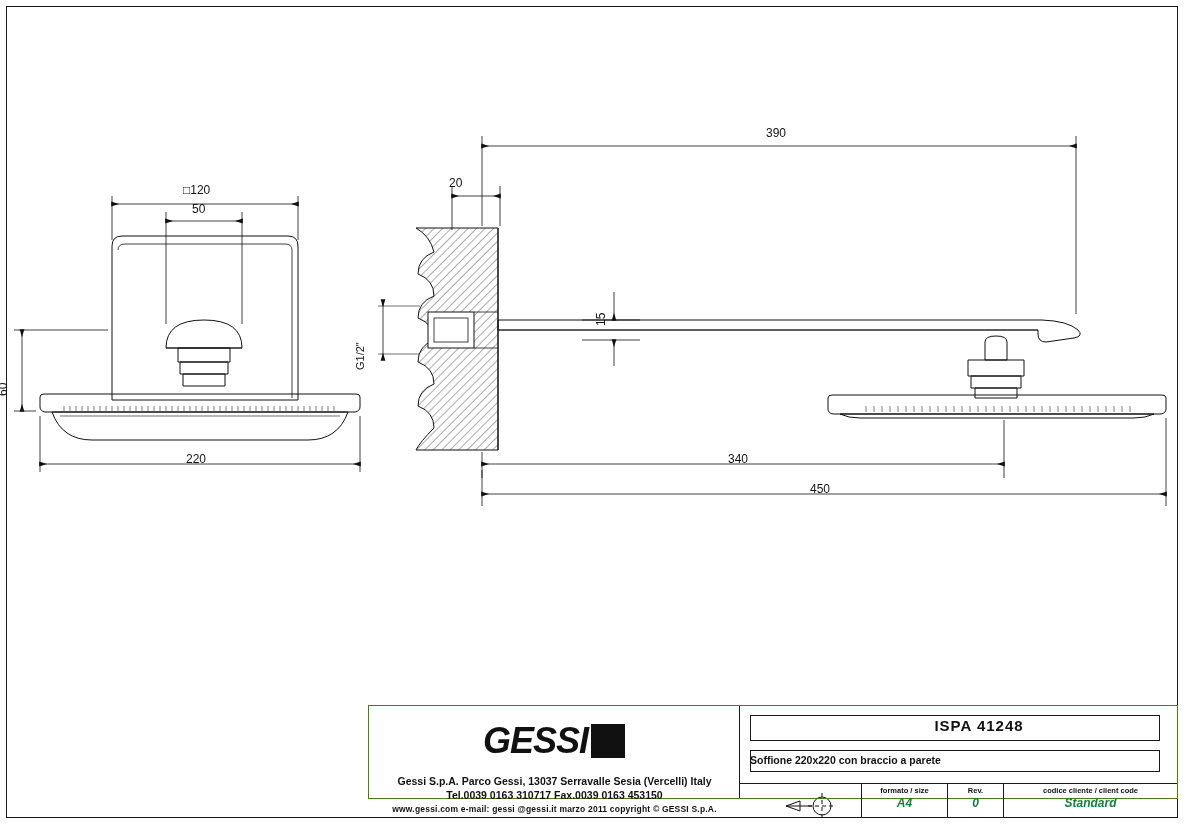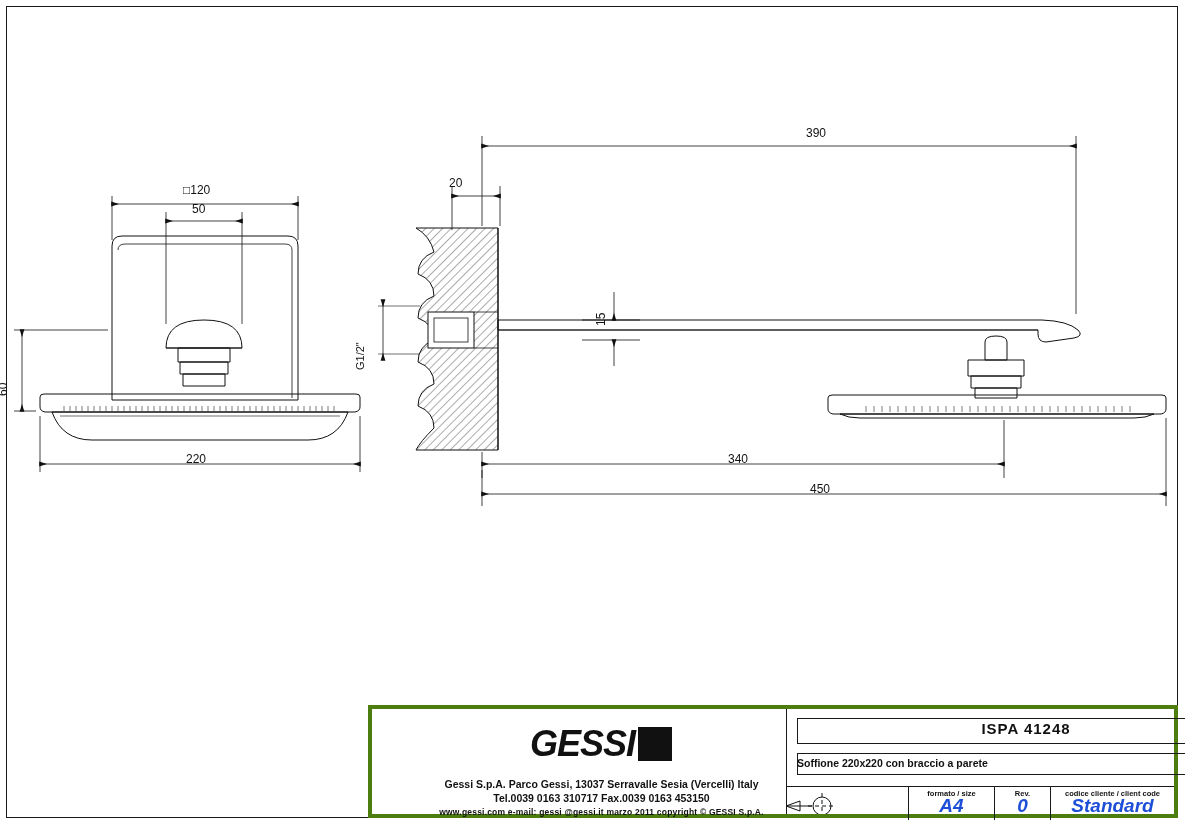--- a/index.html
+++ b/index.html
@@ -43,25 +43,24 @@
   .dimtext.rot {
     transform-origin: left bottom;
     transform: rotate(-90deg);
   }
   
   .titleblock {
     position: absolute;
     left: 368px;
     top: 705px;
     width: 810px;
-    height: 113px;
-    border: 4px solid #4d7c0f;
+    height: 94px;
+    border: 1px solid #4d7c0f;
     box-sizing: border-box;
     display: flex;
-    padding-left: 44px;
   }
   .tb-left {
     width: 371px;
     border-right: 1px solid #1a1a1a;
     box-sizing: border-box;
     position: relative;
   }
   .tb-right {
     flex: 1;
     position: relative;
@@ -164,24 +163,24 @@
   }
   .cell:last-child { border-right: none; }
   .cell .hdr {
     font-size: 7.5px;
     font-weight: bold;
     color: #111;
     margin-top: 2px;
     line-height: 9px;
   }
   .cell .val {
-    font-size: 19px;
+    font-size: 12px;
     font-style: italic;
     font-weight: bold;
-    color: #1d4ed8;
+    color: #15803d;
     line-height: 16px;
   }
   .cell.proj { width: 122px; display: flex; align-items: center; justify-content: center; }
   .cell.size { width: 86px; }
   .cell.rev  { width: 56px; }
   .cell.client { flex: 1; }
 </style>
 </head>
 <body>
 
@@ -388,21 +387,21 @@
     <g stroke="#111" fill="none" stroke-width="1">
       <path d="M786,806 L800,801 L800,811 Z"></path>
       <line x1="786" y1="806" x2="800" y2="806"></line>
       <line x1="800" y1="806" x2="812" y2="806"></line>
       <circle cx="822" cy="806" r="9"></circle>
       <line x1="808" y1="806" x2="836" y2="806" stroke-dasharray="4,3"></line>
       <line x1="822" y1="793" x2="822" y2="819" stroke-dasharray="4,3"></line>
     </g>
   </svg>
 
-  <div class="dimtext" style="left:766px; top:126px;margin-left:40px;">390</div>
+  <div class="dimtext" style="left:766px; top:126px;">390</div>
   <div class="dimtext" style="left:449px; top:176px;">20</div>
   <div class="dimtext" style="left:183px; top:183px;">□120</div>
   <div class="dimtext" style="left:192px; top:202px;">50</div>
   <div class="dimtext rot" style="left:10px; top:382px;">60</div>
   <div class="dimtext" style="left:186px; top:452px;">220</div>
   <div class="dimtext rot" style="left:608px; top:312px;">15</div>
   <div class="dimtext rot" style="left:366px; top:358px; font-size:11px;">G1/2"</div>
   <div class="dimtext" style="left:728px; top:452px;">340</div>
   <div class="dimtext" style="left:810px; top:482px;">450</div>
 

